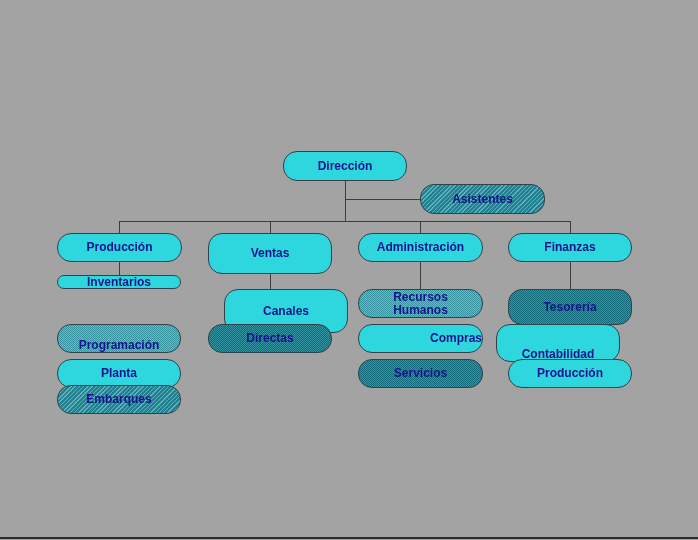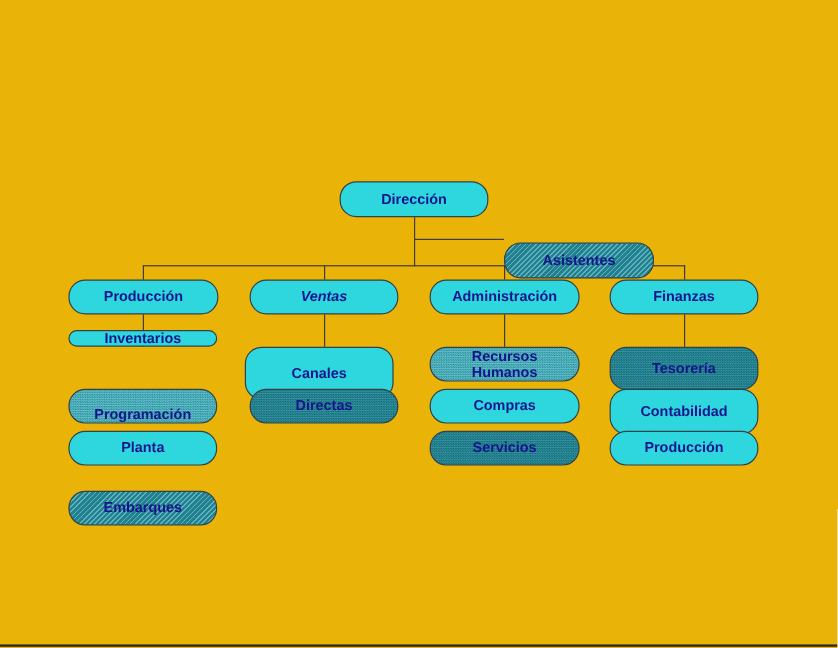--- a/index.html
+++ b/index.html
@@ -4,21 +4,21 @@
 <style>
   html, body {
     margin: 0;
     padding: 0;
     background: #ffffff;
   }
   #canvas {
     position: relative;
     width: 698px;
     height: 540px;
-    background: #eab308;
+    background: #a3a3a3;
     overflow: hidden;
     font-family: "Liberation Sans", sans-serif;
   }
   .node {
     position: absolute;
     box-sizing: border-box;
     border: 1px solid #31424a;
     border-radius: 14px;
     display: flex;
     align-items: center;
@@ -75,71 +75,71 @@
   <div class="cline" style="left:420px; top:221px; width:1px; height:12px;"></div>
   <div class="cline" style="left:570px; top:221px; width:1px; height:12px;"></div>
   <div class="cline" style="left:119px; top:262px; width:1px; height:27px;"></div>
   <div class="cline" style="left:270px; top:262px; width:1px; height:27px;"></div>
   <div class="cline" style="left:420px; top:262px; width:1px; height:27px;"></div>
   <div class="cline" style="left:570px; top:262px; width:1px; height:27px;"></div>
 
   <div class="node fill-solid" style="left:283px; top:151px; width:124px; height:30px;">
     <span class="lbl">Dirección</span>
   </div>
-  <div class="node fill-hatch" style="left:420px; top:184px; width:125px; height:30px;margin-top:18px;">
+  <div class="node fill-hatch" style="left:420px; top:184px; width:125px; height:30px;">
     <span class="lbl">Asistentes</span>
   </div>
 
   <div class="node fill-solid" style="left:57px; top:233px; width:125px; height:29px;">
     <span class="lbl">Producción</span>
   </div>
-  <div class="node fill-solid" style="left:208px; top:233px; width:124px; height:29px;font-style:italic;">
+  <div class="node fill-solid" style="left:208px; top:233px; width:124px; height:41px;">
     <span class="lbl">Ventas</span>
   </div>
   <div class="node fill-solid" style="left:358px; top:233px; width:125px; height:29px;">
     <span class="lbl">Administración</span>
   </div>
   <div class="node fill-solid" style="left:508px; top:233px; width:124px; height:29px;">
     <span class="lbl">Finanzas</span>
   </div>
 
   <div class="node fill-solid" style="left:57px; top:275px; width:124px; height:14px;">
     <span class="lbl">Inventarios</span>
   </div>
   <div class="node fill-dots-light" style="left:57px; top:324px; width:124px; height:29px;align-items:flex-end;">
     <span class="lbl">Programación</span>
   </div>
   <div class="node fill-solid" style="left:57px; top:359px; width:124px; height:29px;text-align:center;">
     <span class="lbl">Planta</span>
   </div>
-  <div class="node fill-hatch" style="left:57px; top:409px; width:124px; height:29px;">
+  <div class="node fill-hatch" style="left:57px; top:385px; width:124px; height:29px;">
     <span class="lbl">Embarques</span>
   </div>
 
-  <div class="node fill-solid" style="left:204px; top:289px; width:124px; height:44px;">
+  <div class="node fill-solid" style="left:224px; top:289px; width:124px; height:44px;">
     <span class="lbl">Canales</span>
   </div>
   <div class="node fill-dots-dark" style="left:208px; top:324px; width:124px; height:29px;text-align:center;">
     <span class="lbl">Directas</span>
   </div>
 
   <div class="node fill-dots-light" style="left:358px; top:289px; width:125px; height:29px;">
     <span class="lbl">Recursos Humanos</span>
   </div>
-  <div class="node fill-solid" style="left:358px; top:324px; width:125px; height:29px;">
+  <div class="node fill-solid" style="left:358px; top:324px; width:125px; height:29px;justify-content:flex-end;">
     <span class="lbl">Compras</span>
   </div>
   <div class="node fill-dots-dark" style="left:358px; top:359px; width:125px; height:29px;">
     <span class="lbl">Servicios</span>
   </div>
 
   <div class="node fill-dots-dark" style="left:508px; top:289px; width:124px; height:36px;">
     <span class="lbl">Tesorería</span>
   </div>
-  <div class="node fill-solid" style="left:508px; top:324px; width:124px; height:38px;">
+  <div class="node fill-solid" style="left:496px; top:324px; width:124px; height:38px;align-items:flex-end;">
     <span class="lbl">Contabilidad</span>
   </div>
   <div class="node fill-solid" style="left:508px; top:359px; width:124px; height:29px;">
     <span class="lbl">Producción</span>
   </div>
 
   <div id="bottom-rule"></div>
 </div>
 
 </body></html>

